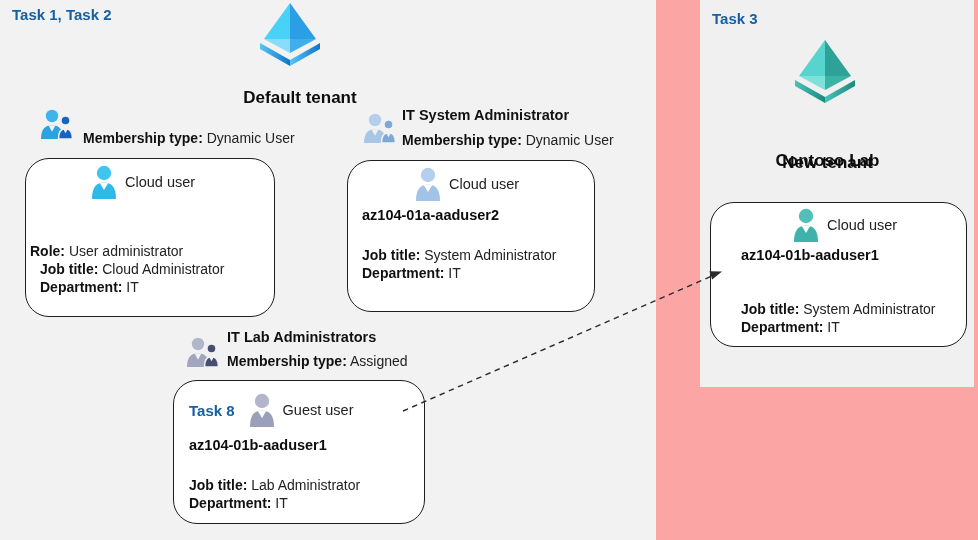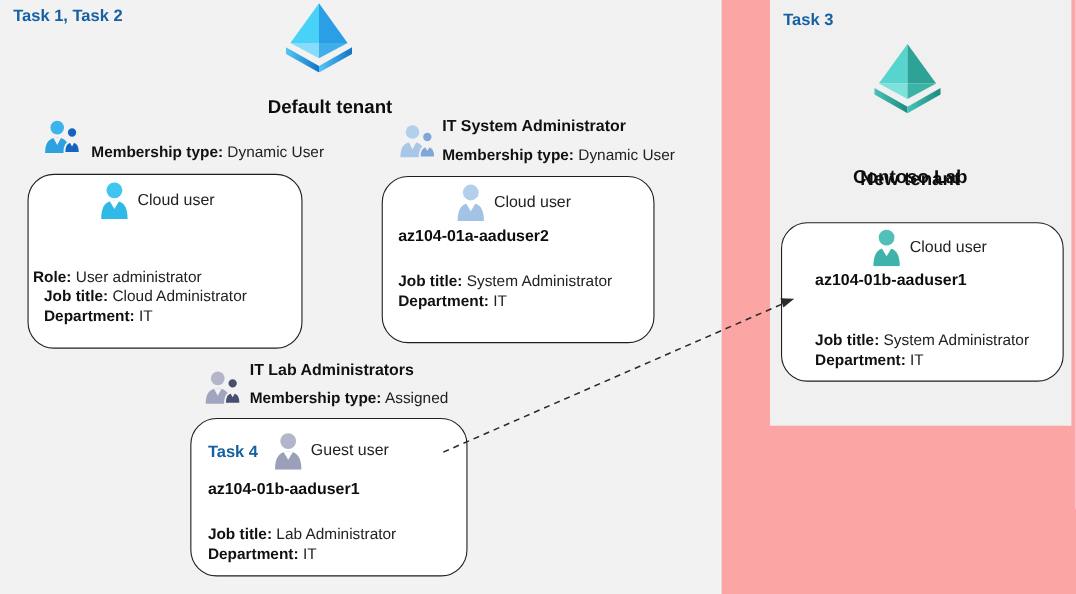--- a/index.html
+++ b/index.html
@@ -140,21 +140,21 @@
     </svg>
   </div>
   <div class="group-title" style="left:227px;top:329px;">IT Lab Administrators</div>
   <div class="group-sub" style="left:227px;top:353px;">
     <b>Membership type:</b>
     <span>Assigned</span>
   </div>
 
   <div class="card" style="left:173px;top:380px;width:250px;height:142px;">
     <div class="card-head" style="left:15px;top:12px;">
-      <span class="t4">Task 4</span>
+      <span class="t4">Task 8</span>
       <span class="icon" style="position:static;">
         <svg width="28" height="34" viewBox="0 0 28 34">
           <circle cx="14" cy="8" r="7.2" fill="#b3b6ca"></circle>
           <path d="M2,34 C2,22 6.5,17.5 14,17.5 C21.5,17.5 26,22 26,34 Z" fill="#9ba0ba"></path>
           <polygon points="9.5,17.5 18.5,17.5 14,25" fill="#ffffff"></polygon>
         </svg>
       </span>
       <span>Guest user</span>
     </div>
     <div class="username" style="left:15px;top:56px;">az104-01b-aaduser1</div>

